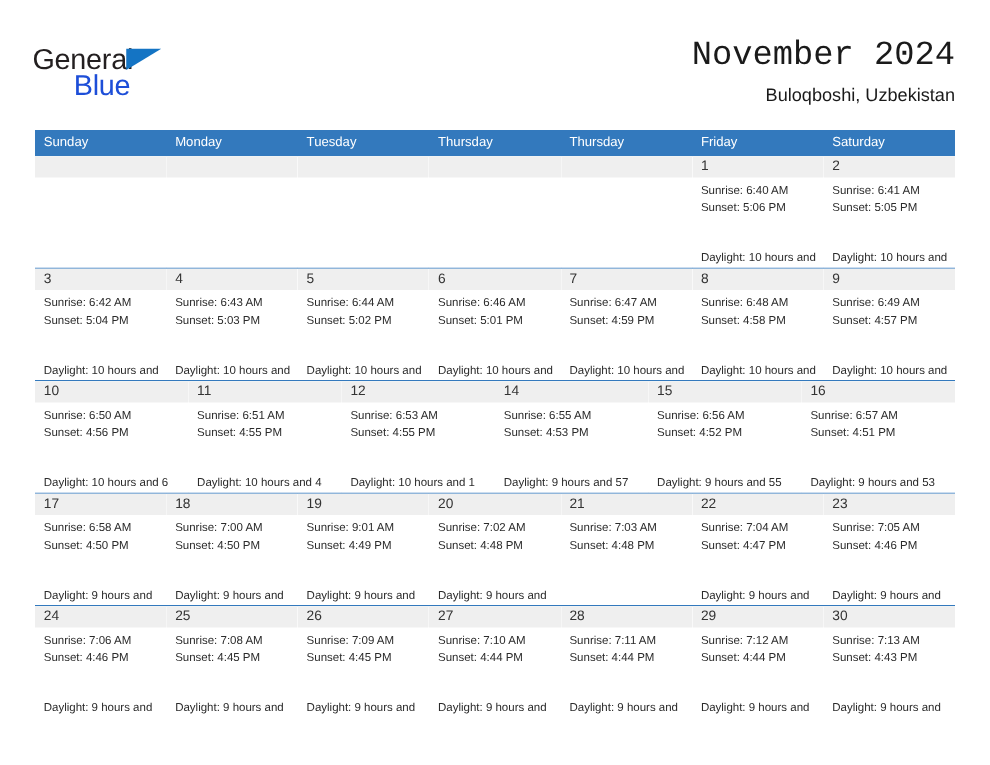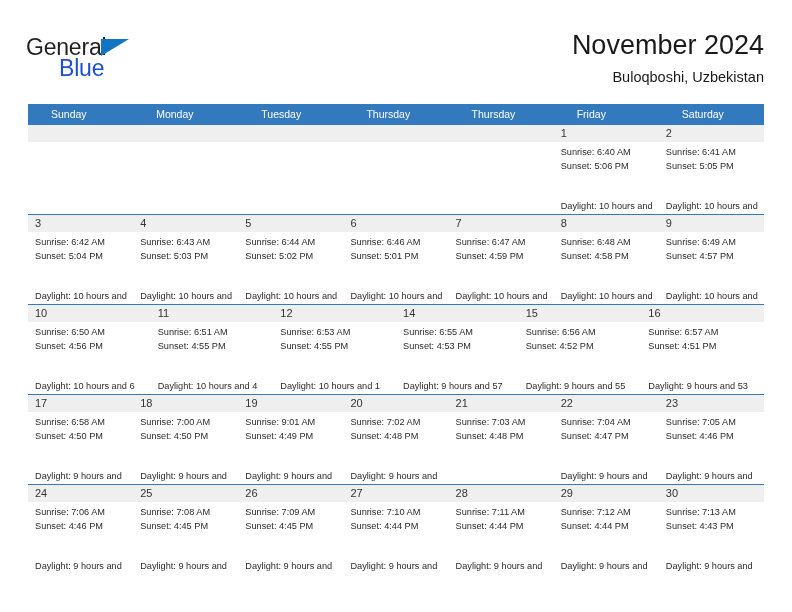--- a/index.html
+++ b/index.html
@@ -69,20 +69,21 @@
     top: 0;
     text-align: right;
     width: 420px;
   }
   .cal-title {
     font-size: 27px;
     font-weight: normal;
     color: #1a1a1a;
     line-height: 34px;
     letter-spacing: 0px;
+    font-family: Liberation Mono, monospace;
   }
   .cal-subtitle {
     font-size: 14.5px;
     color: #1a1a1a;
     line-height: 22px;
     margin-top: 4px;
   }
 
   
   .calendar {
@@ -94,21 +95,21 @@
   .weekdays {
     display: flex;
     background: #3379bd;
     height: 21px;
   }
   .weekday {
     flex: 1 1 0;
     color: #ffffff;
     font-size: 10.5px;
     line-height: 21px;
-    padding-left: 23px;
+    padding-left: 7px;
     box-sizing: border-box;
     white-space: nowrap;
     overflow: hidden;
   }
   .week {
     display: flex;
     border-top: 1.4px solid #3379bd;
     height: 89px;
   }
   .week.first {

